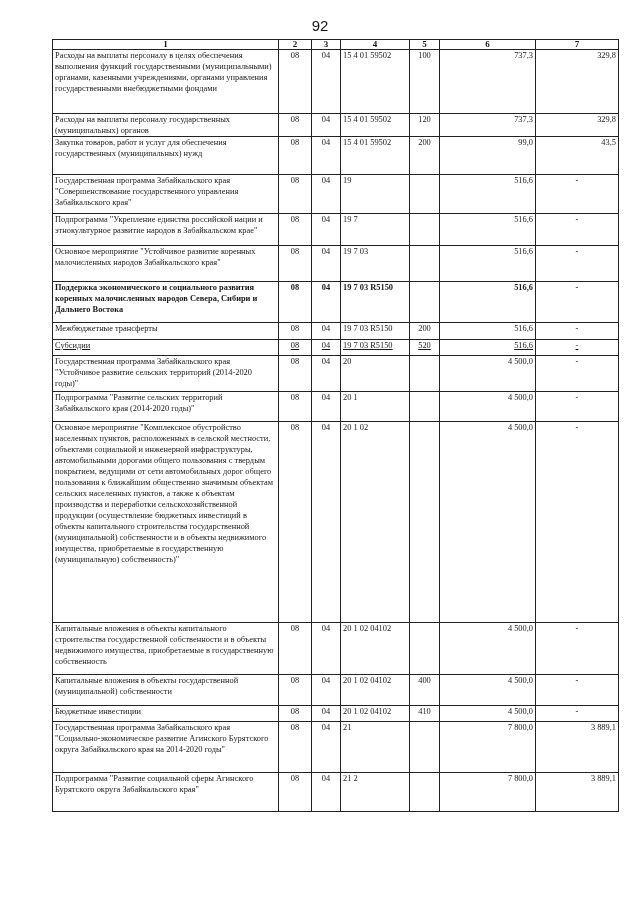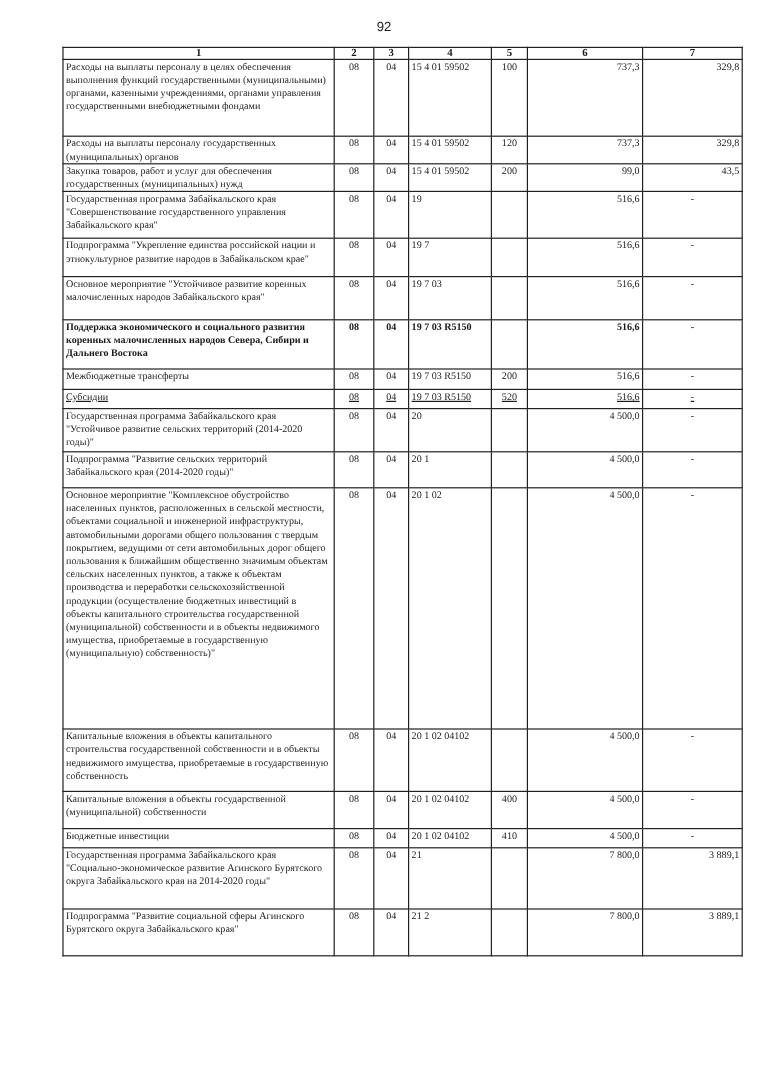--- a/index.html
+++ b/index.html
@@ -1,19 +1,19 @@
 <!DOCTYPE html>
 <html><head>
 <meta charset="utf-8">
 <style>
   html, body { margin: 0; padding: 0; background: #ffffff; }
   body { width: 640px; height: 905px; position: relative; overflow: hidden;
          font-family: "Liberation Serif", "DejaVu Serif", serif; color: #1a1a1a; }
   .page-number { position: absolute; top: 17px; left: 0; width: 640px; text-align: center;
-                 font-size: 11px; font-family: "Liberation Sans", sans-serif; }
+                 font-size: 15px; font-family: "Liberation Sans", sans-serif; }
   table.budget { position: absolute; top: 39px; left: 52px; width: 566px;
                  border-collapse: collapse; table-layout: fixed; font-size: 8.4px; line-height: 11px; }
   table.budget td, table.budget th { border: 1px solid #222; vertical-align: top; padding: 0 2px; }
   table.budget th { font-weight: bold; text-align: center; font-size: 9px; height: 9px; line-height: 9px; padding: 0; }
   td.c { text-align: center; }
   td.num { text-align: right; padding-right: 2px; }
   td.dash { text-align: center; }
   td.desc { text-align: left; }
   col.c1 { width: 226px; } col.c2 { width: 33px; } col.c3 { width: 29px; } col.c4 { width: 69px; }
   col.c5 { width: 30px; } col.c6 { width: 96px; } col.c7 { width: 83px; }
@@ -56,21 +56,21 @@
       </tr>
       <tr style="height: 23px; margin-top: 40px;">
         <td class="desc">Расходы на выплаты персоналу государственных (муниципальных) органов</td>
         <td class="c">08</td>
         <td class="c">04</td>
         <td class="desc">15 4 01 59502</td>
         <td class="c">120</td>
         <td class="num">737,3</td>
         <td class="num">329,8</td>
       </tr>
-      <tr style="height: 23px; padding-left: 36px;">
+      <tr style="height: 38px; padding-left: 36px;">
         <td class="desc">Закупка товаров, работ и услуг для обеспечения государственных (муниципальных) нужд</td>
         <td class="c">08</td>
         <td class="c">04</td>
         <td class="desc">15 4 01 59502</td>
         <td class="c">200</td>
         <td class="num">99,0</td>
         <td class="num">43,5</td>
       </tr>
       <tr style="height: 39px;">
         <td class="desc">Государственная программа Забайкальского края "Совершенствование государственного управления Забайкальского края"</td>

